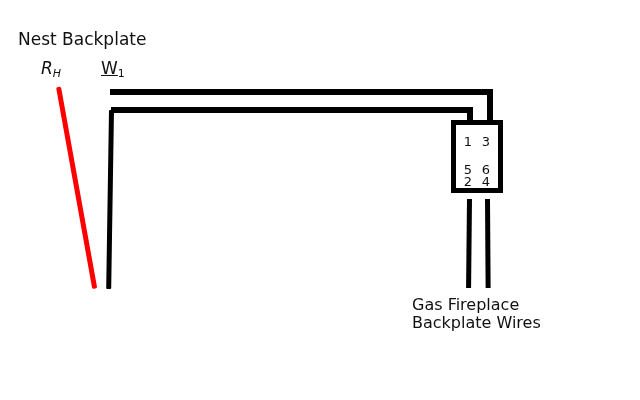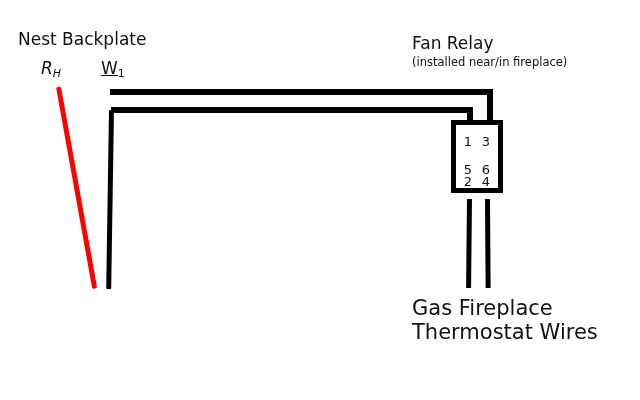--- a/index.html
+++ b/index.html
@@ -58,21 +58,21 @@
     font-size: 11.5px;
   }
   #ac-adapter-label {
     left: 48px;
     top: 307px;
     font-size: 17px;
   }
   #gas-fireplace-label {
     left: 412px;
     top: 296px;
-    font-size: 21px;
+    font-size: 16px;
   }
   #gas-fireplace-label .line2 {
     display: block;
   }
 
   
   .wire {
     position: absolute;
     background: #000000;
   }
@@ -197,23 +197,21 @@
   <div class="wire wire-red" id="wire-rh"></div>
 
   <div class="wire" id="wire-w1-down"></div>
 
   <div class="wire" id="wire-top-horizontal"></div>
   <div class="wire" id="wire-top-drop"></div>
 
   <div class="wire" id="wire-second-horizontal"></div>
   <div class="wire" id="wire-second-drop"></div>
 
-  <div class="label" id="fan-relay-title">Fan Relay</div>
-
-  <div class="label" id="fan-relay-subtitle">(installed near/in fireplace)</div>
+
 
   <div id="fan-relay-box">
     <div class="terminal-row" id="terminal-row-top">
       <span class="terminal-num">1</span>
       <span class="terminal-num">3</span>
     </div>
     <div class="terminal-row" id="terminal-row-mid">
       <span class="terminal-num">5</span>
       <span class="terminal-num">6</span>
     </div>
@@ -222,16 +220,16 @@
       <span class="terminal-num">4</span>
     </div>
   </div>
 
   <div class="wire" id="thermostat-wire-left"></div>
   <div class="wire" id="thermostat-wire-right"></div>
 
 
   <div class="label" id="gas-fireplace-label">
     <span>Gas Fireplace</span>
-    <span class="line2">Thermostat Wires</span>
+    <span class="line2">Backplate Wires</span>
   </div>
 
 </div>
 
 </body></html>

